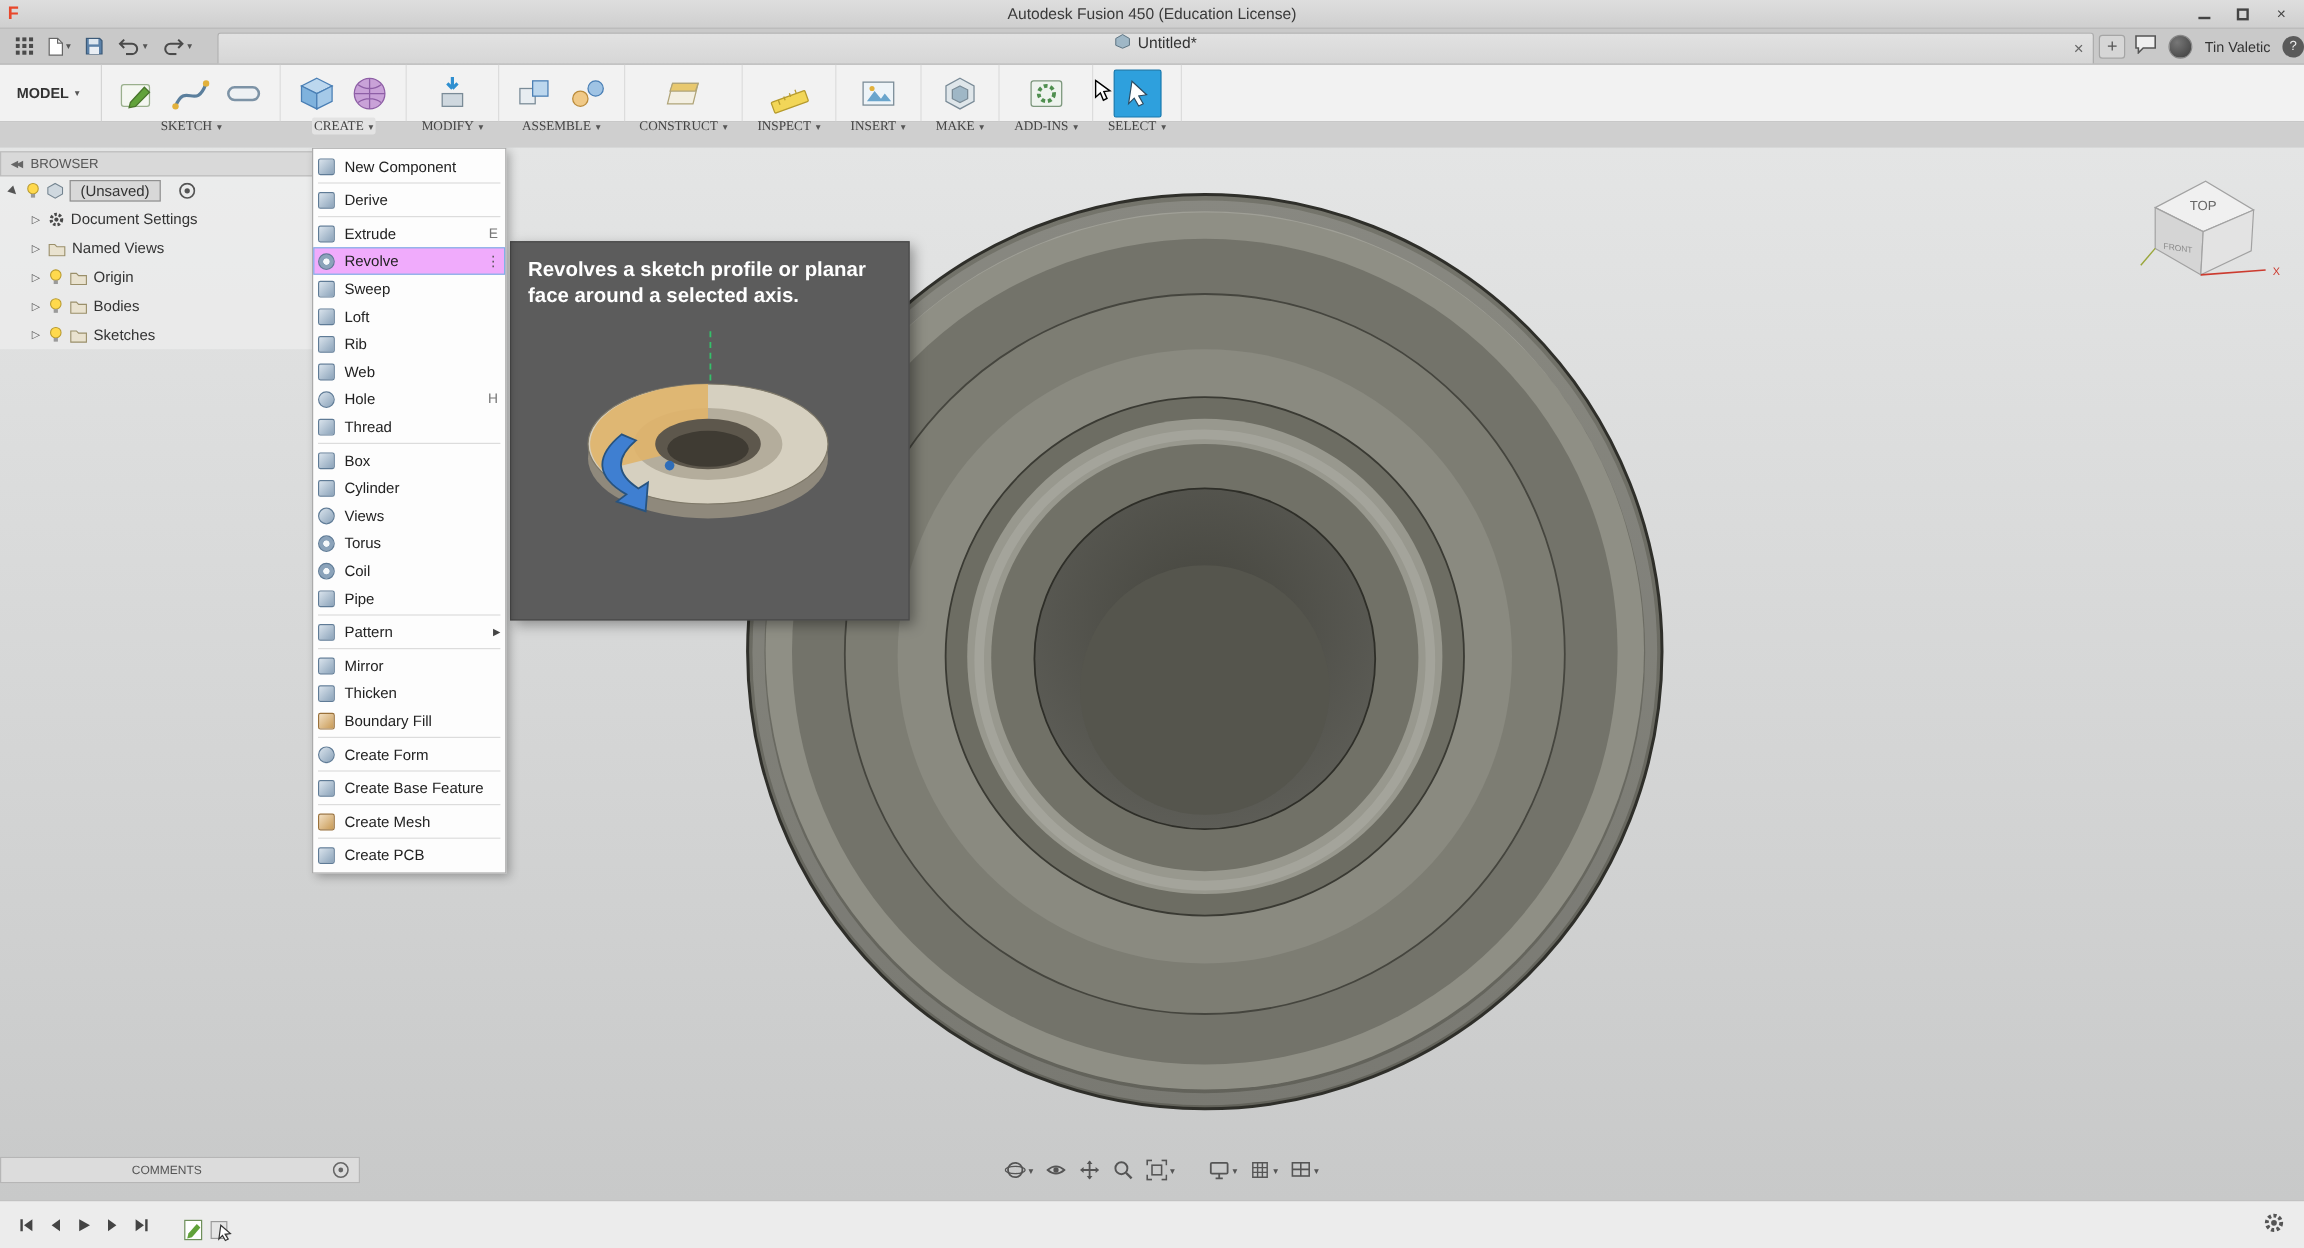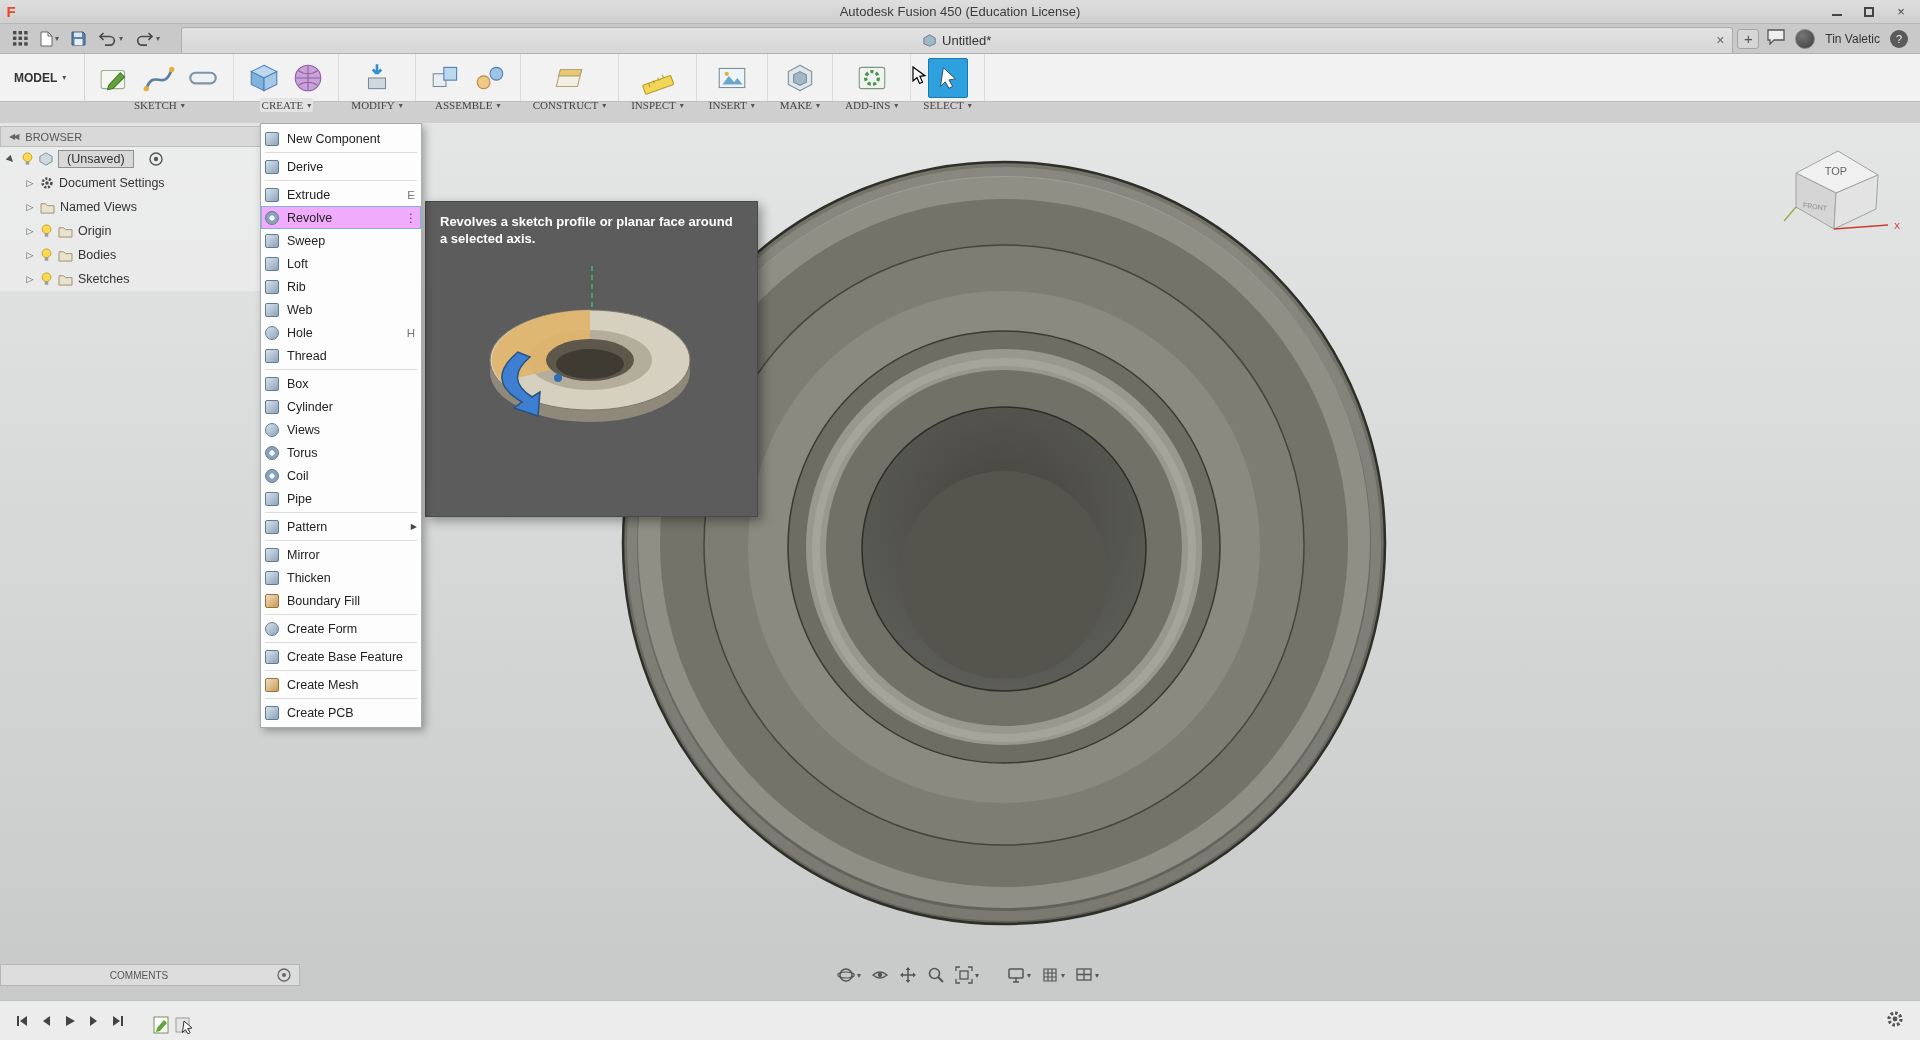--- a/index.html
+++ b/index.html
@@ -18,25 +18,25 @@
   .wb-min { border-bottom:2px solid #444; height:8px; width:10px; }
   .wb-max { border:2px solid #444; width:10px; height:10px; }
 
   
   .tabbar { height:30px; background:#c9c9c9; display:flex; align-items:center; border-bottom:1px solid #b2b2b2; }
   .tb-left { display:flex; align-items:center; gap:6px; padding:0 10px; }
   .tb-btn { display:flex; align-items:center; gap:2px; padding:2px 3px; cursor:default; }
   .caret { font-size:8px; color:#555; }
   .doc-tab { flex:1; align-self:stretch; margin:3px 4px 0 8px; background:linear-gradient(#e2e2e2,#d6d6d6);
     border:1px solid #adadad; border-bottom:none; border-radius:3px 3px 0 0; position:relative;
-    display:flex; align-items:center; justify-content:center; gap:6px; font-size:13px; color:#333; }
+    display:flex; align-items:flex-start; justify-content:center; gap:6px; font-size:13px; color:#333; }
   .tab-x { position:absolute; right:8px; top:4px; color:#666; font-size:14px; cursor:pointer; }
   .tab-add { width:22px; height:20px; border:1px solid #a5a5a5; background:#d6d6d6; border-radius:3px;
     display:flex; align-items:center; justify-content:center; color:#555; font-size:15px; margin-right:8px; }
-  .tb-right { display:flex; align-items:center; gap:10px; padding-right:12px; }
+  .tb-right { display:flex; align-items:center; gap:10px; padding-right:0; }
   .avatar { width:20px; height:20px; border-radius:50%; background:radial-gradient(circle at 35% 30%,#777,#3c3c3c); border:1px solid #888; }
   .user-name { font-size:12px; color:#333; }
   .help-circle { width:18px; height:18px; border-radius:50%; background:#5a5a5a; color:#eee; font-size:11px;
     display:flex; align-items:center; justify-content:center; }
 
   
   .toolbar { height:48px; background:#f2f2f2; border-bottom:1px solid #bdbdbd; display:flex; align-items:stretch; position:relative; }
   .model-btn { display:flex; align-items:center; gap:5px; padding:0 18px 0 14px; font-weight:bold; font-size:12px; color:#333; border-right:1px solid #d4d4d4; }
   .tgroup { display:flex; flex-direction:column; align-items:center; justify-content:space-between; padding:4px 10px 3px; border-right:1px solid #dcdcdc; }
   .ticons { display:flex; gap:4px; align-items:center; }
@@ -75,21 +75,21 @@
   .mi-icon.warm { background:linear-gradient(135deg,#f2dfc2,#c89a55); border-color:#9a713a; }
   .mi-label { flex:1; white-space:nowrap; }
   .mi-key { color:#777; font-size:11.5px; padding-right:2px; }
   .mi-dots { color:#555; font-size:12px; }
   .mi-sub { font-size:8px; color:#444; }
   .menu-sep { height:1px; background:#dcdcdc; margin:2px 4px; }
 
   
   .tooltip { position:absolute; left:425px; top:78px; width:333px; height:316px; background:#5c5c5c;
     border:1px solid #4a4a4a; box-shadow:4px 4px 10px rgba(0,0,0,0.35); color:#fff; padding:12px 14px; z-index:29; }
-  .tooltip p { font-size:13px; font-weight:bold; line-height:1.3; margin-bottom:10px; }
+  .tooltip p { font-size:17px; font-weight:bold; line-height:1.3; margin-bottom:10px; }
   .tt-img { margin-top:2px; }
 
   
   .viewcube { position:absolute; right:18px; top:0; width:130px; height:125px; }
 
   
   .comments-bar { position:absolute; left:0; bottom:14px; width:300px; height:22px; background:#dcdcdc;
     border:1px solid #b6b6b6; display:flex; align-items:center; padding:0 8px; gap:8px; }
   .comments-label { font-size:10px; color:#555; flex:1;text-align:center; }
 

